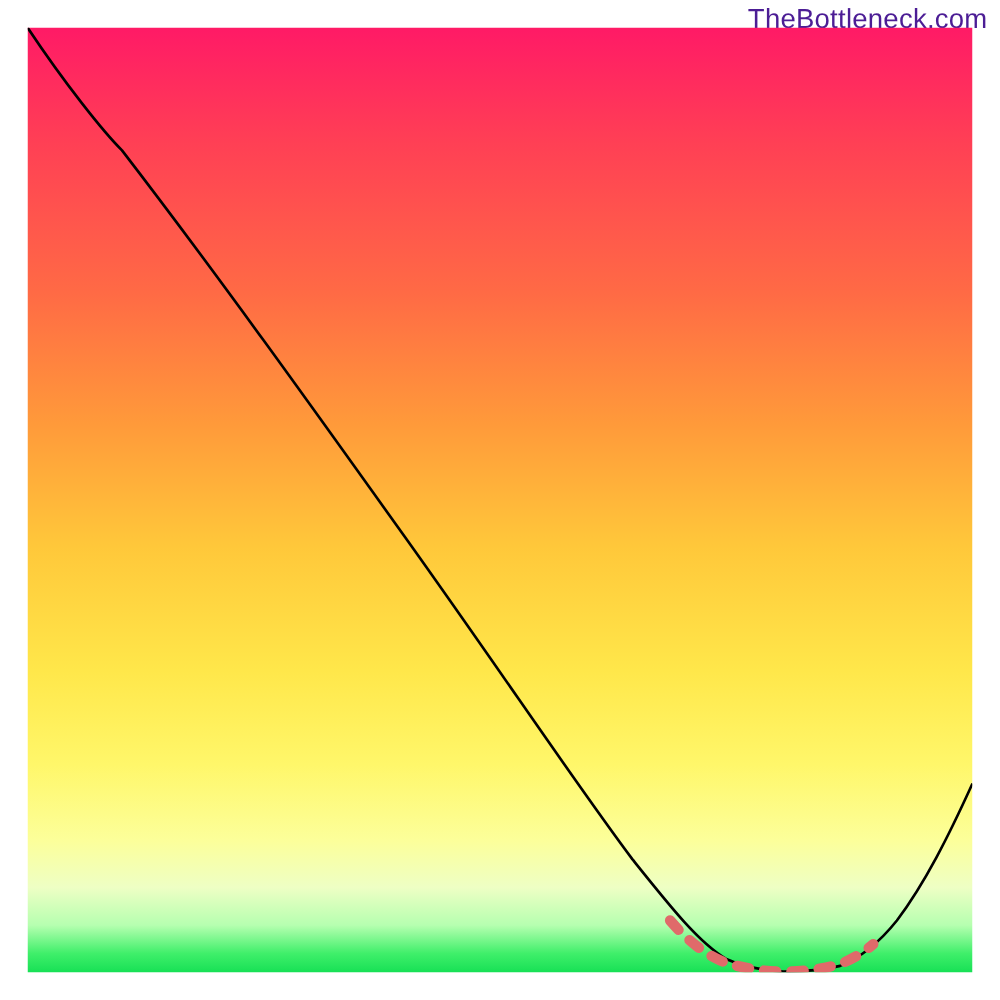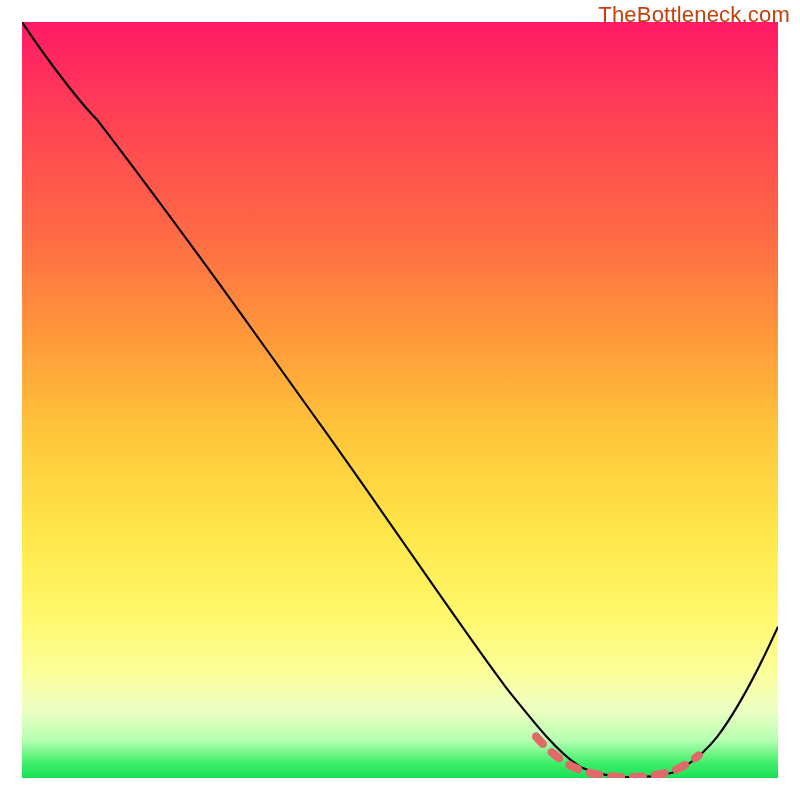--- a/index.html
+++ b/index.html
@@ -46,21 +46,21 @@
     );
   }
   .curve-svg {
     position: absolute;
     inset: 0;
   }
   .attribution {
     position: absolute;
     top: 2px;
     right: 10px;
-    color: #c2410c;
+    color: #4c1d95;
     font-size: 22px;
     letter-spacing: 0.2px;
     font-weight: 500;
   }
 </style>
 </head>
 <body>
 
 <div class="chart-wrap">
 

